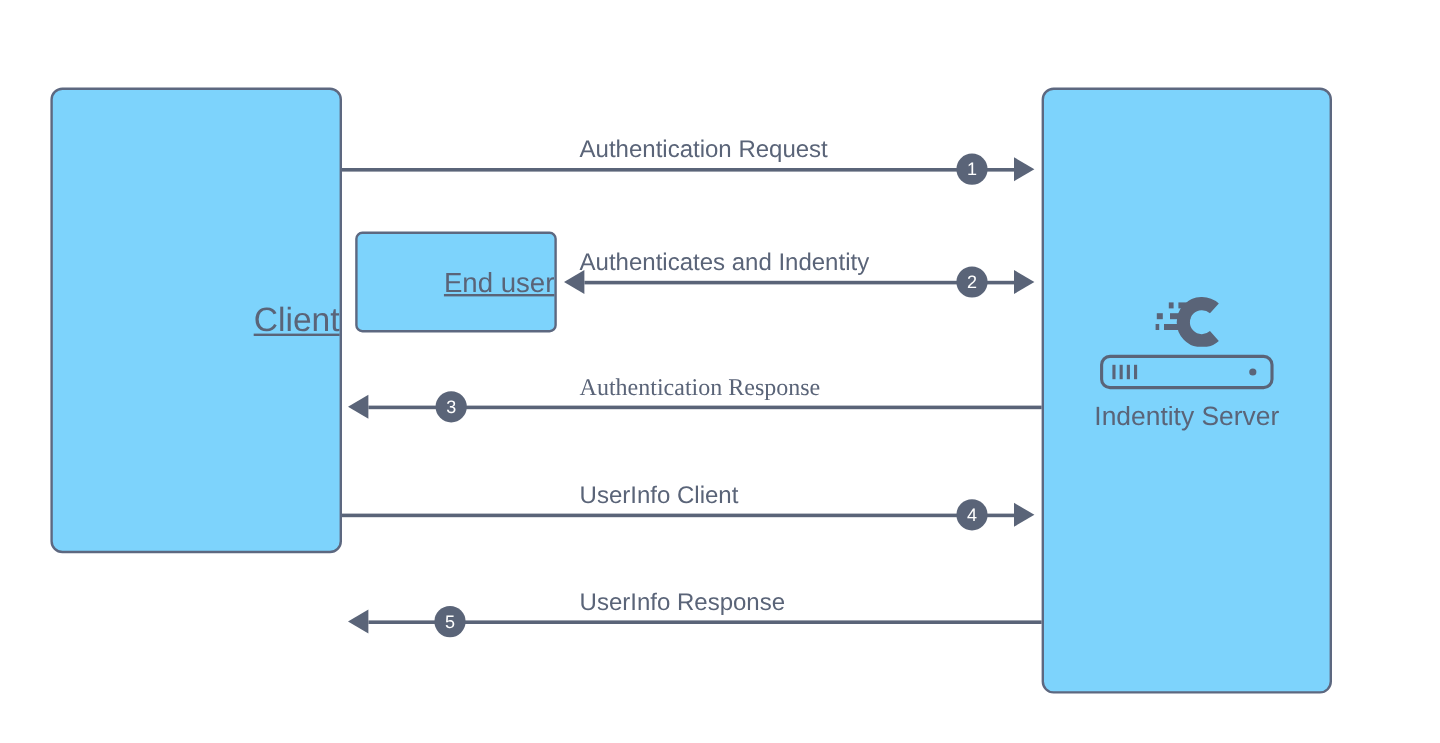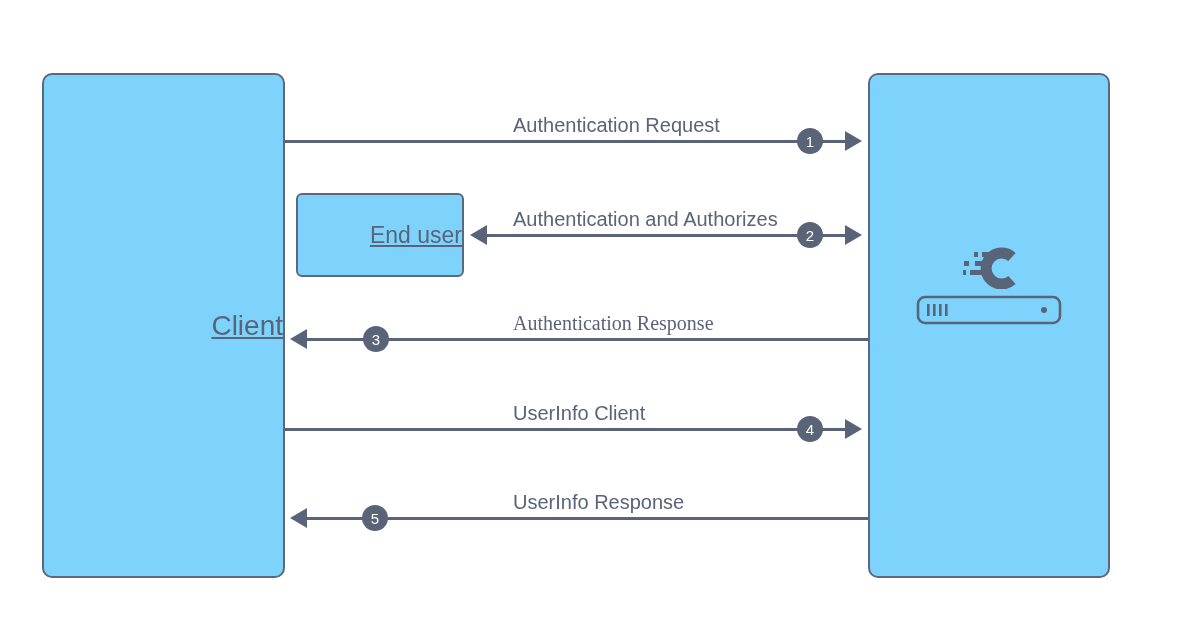--- a/index.html
+++ b/index.html
@@ -22,21 +22,21 @@
     position: absolute;
     border: 2px solid #5d6880;
     border-radius: 10px;
     background: #7dd3fc;
     display: flex;
     align-items: center;
     justify-content: flex-end;
     box-sizing: border-box;
     text-decoration: underline;
   }
-  .node-client   { left: 42px;  top: 73px;  width: 243px; height: 505px; }
+  .node-client   { left: 42px;  top: 73px;  width: 243px; height: 388px; }
   .node-iserver  { left: 868px; top: 73px;  width: 242px; height: 505px; }
   .node-enduser  { left: 296px; top: 193px; width: 168px; height: 84px; border-radius: 6px; }
 
   .node-client .node-label { font-size: 28px; color: #5a6478; }
   .node-enduser .node-label { font-size: 23px; color: #5a6478; }
 
   
   .iserver-content {
     position: absolute;
     left: 0; right: 0; top: 172px;
@@ -79,21 +79,21 @@
     background: #5a6478;
     color: #ffffff;
     font-size: 15px;
     display: flex;
     align-items: center;
     justify-content: center;
     z-index: 2;
   }
   .flow-label {
     position: absolute;
-    left: 513px;
+    left: 483px;
     font-size: 20px;
     line-height: 22px;
     color: #5a6478;
     white-space: nowrap;
   }
 
   
   .f1-line  { left: 285px; top: 140px; width: 561px; }
   .f1-headR { left: 845px; top: 131px; }
   .f1-badge { left: 797px; top: 128px; }
@@ -155,32 +155,33 @@
       <svg class="rack-svg" width="146" height="30" viewBox="0 0 146 30" aria-hidden="true">
         <rect x="2" y="2" width="142" height="26" rx="7" fill="none" stroke="#5a6478" stroke-width="2.6"></rect>
         <g fill="#5a6478">
           <rect x="11" y="9" width="2.6" height="12"></rect>
           <rect x="17" y="9" width="2.6" height="12"></rect>
           <rect x="23" y="9" width="2.6" height="12"></rect>
           <rect x="29" y="9" width="2.6" height="12"></rect>
         </g>
         <circle cx="128" cy="15" r="3" fill="#5a6478"></circle>
       </svg>
+      <span class="iserver-label">Indentity Server</span>
     </div>
   </div>
 
   <div>
     <div class="flow-label f1-label">Authentication Request</div>
     <div class="flow-line f1-line"></div>
     <div class="arrowhead-right f1-headR"></div>
     <div class="step-badge f1-badge">1</div>
   </div>
 
   <div>
-    <div class="flow-label f2-label">Authentication and Authorizes</div>
+    <div class="flow-label f2-label">Authenticates and Indentity</div>
     <div class="arrowhead-left f2-headL"></div>
     <div class="flow-line f2-line"></div>
     <div class="arrowhead-right f2-headR"></div>
     <div class="step-badge f2-badge">2</div>
   </div>
 
   <div>
     <div class="flow-label f3-label">Authentication Response</div>
     <div class="arrowhead-left f3-headL"></div>
     <div class="flow-line f3-line"></div>

